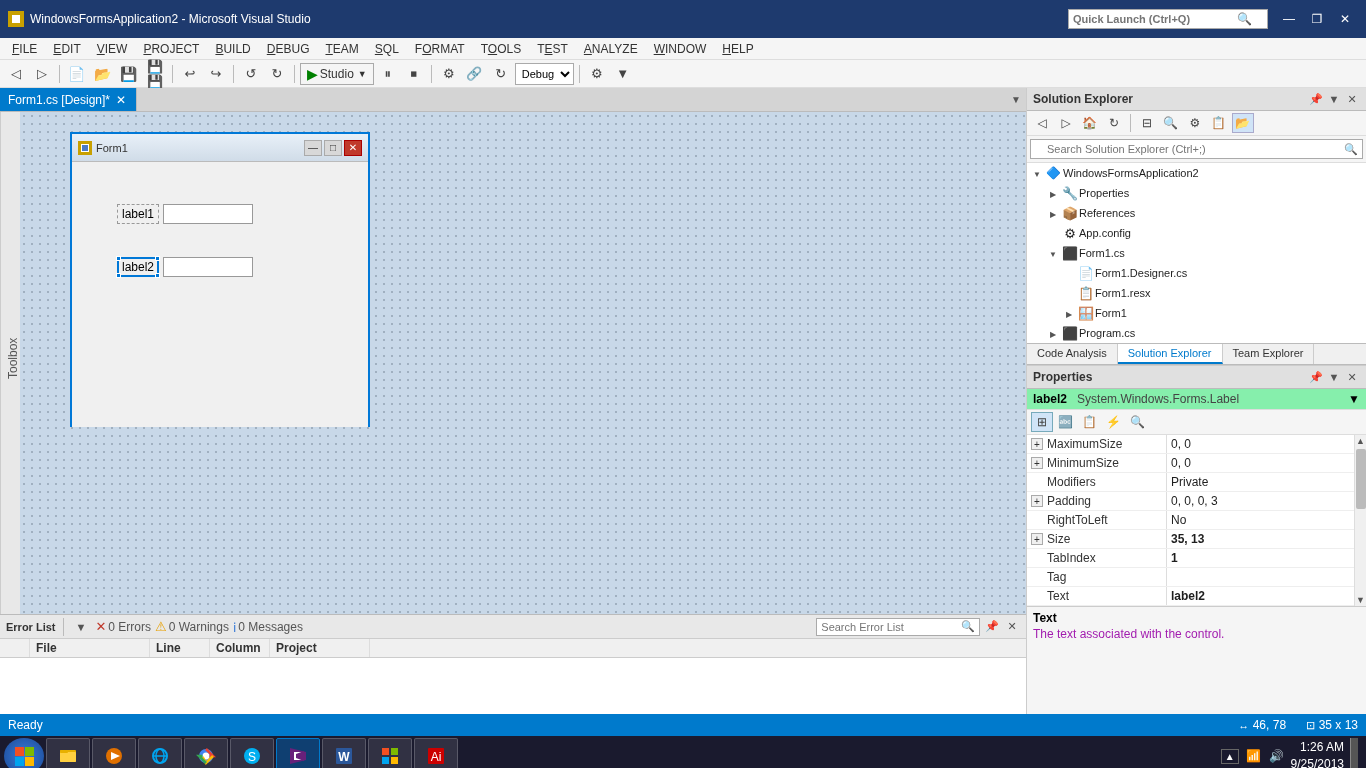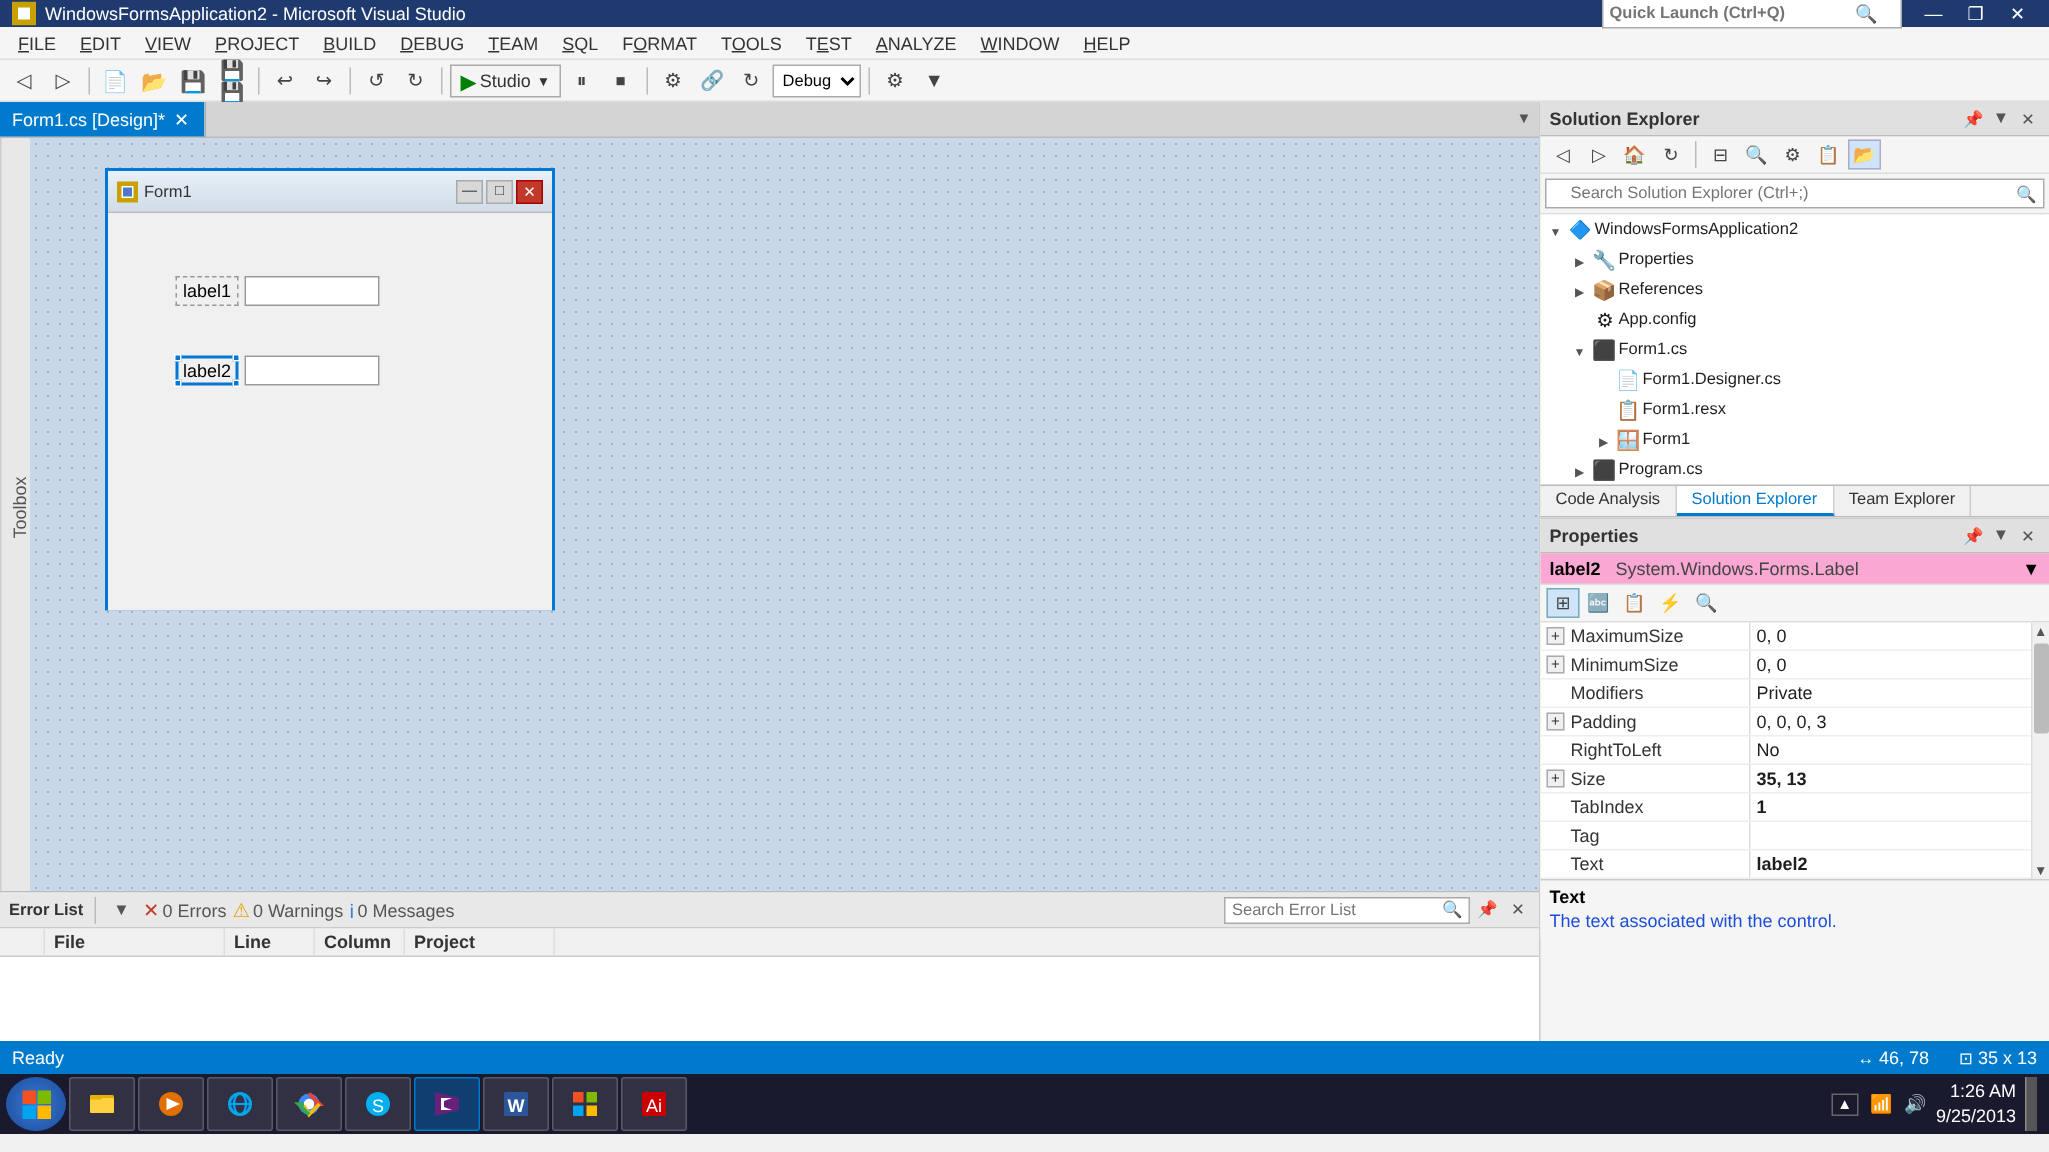--- a/index.html
+++ b/index.html
@@ -2,21 +2,21 @@
 <html><head>
   <meta charset="utf-8">
   <style>
     * { box-sizing: border-box; margin: 0; padding: 0; font-family: 'Segoe UI', Tahoma, sans-serif; font-size: 12px; }
     body { width: 1366px; height: 768px; overflow: hidden; background: #f0f0f0; }
 
     
     .title-bar {
       background: #1e3a6e;
       color: white;
-      height: 18px;
+      height: 38px;
       display: flex;
       align-items: center;
       padding: 0 8px;
       justify-content: space-between;
     }
     .title-bar-left { display: flex; align-items: center; gap: 6px; }
     .title-bar-icon { width: 16px; height: 16px; background: #c8a000; clip-path: polygon(0 0, 100% 0, 100% 100%, 0 100%); display: flex; align-items: center; justify-content: center; font-size: 10px; }
     .title-bar-title { font-size: 12px; }
     .title-bar-controls { display: flex; gap: 2px; }
     .title-btn { width: 26px; height: 20px; background: transparent; border: none; color: white; cursor: pointer; font-size: 12px; display: flex; align-items: center; justify-content: center; }
@@ -227,21 +227,21 @@
       font-weight: bold;
       color: #333;
     }
     .props-object {
       padding: 3px 6px;
       font-size: 11px;
       border-bottom: 1px solid #ddd;
       display: flex;
       align-items: center;
       justify-content: space-between;
-      background: #f9a8d4;
+      background: #86efac;
     }
     .props-toolbar {
       display: flex;
       border-bottom: 1px solid #ddd;
       padding: 2px 4px;
       gap: 2px;
       background: #f5f5f5;
     }
     .props-tb-btn { width: 22px; height: 20px; background: transparent; border: 1px solid transparent; cursor: pointer; font-size: 12px; display: flex; align-items: center; justify-content: center; color: #444; }
     .props-tb-btn.active { background: #d0e4f7; border-color: #7ab; }
@@ -281,21 +281,21 @@
     .prop-value.normal { font-weight: normal; }
 
     
     .props-description {
       border-top: 1px solid #ccc;
       padding: 4px 6px;
       background: #f5f5f5;
       font-size: 11px;
     }
     .props-desc-title { font-weight: bold; margin-bottom: 2px; }
-    .props-desc-text { color: #1d4ed8; }
+    .props-desc-text { color: #a21caf; }
 
     
     .props-scroll-container {
       display: flex;
       flex: 1;
       overflow: hidden;
     }
     .props-scrollbar {
       width: 12px;
       background: #f0f0f0;

